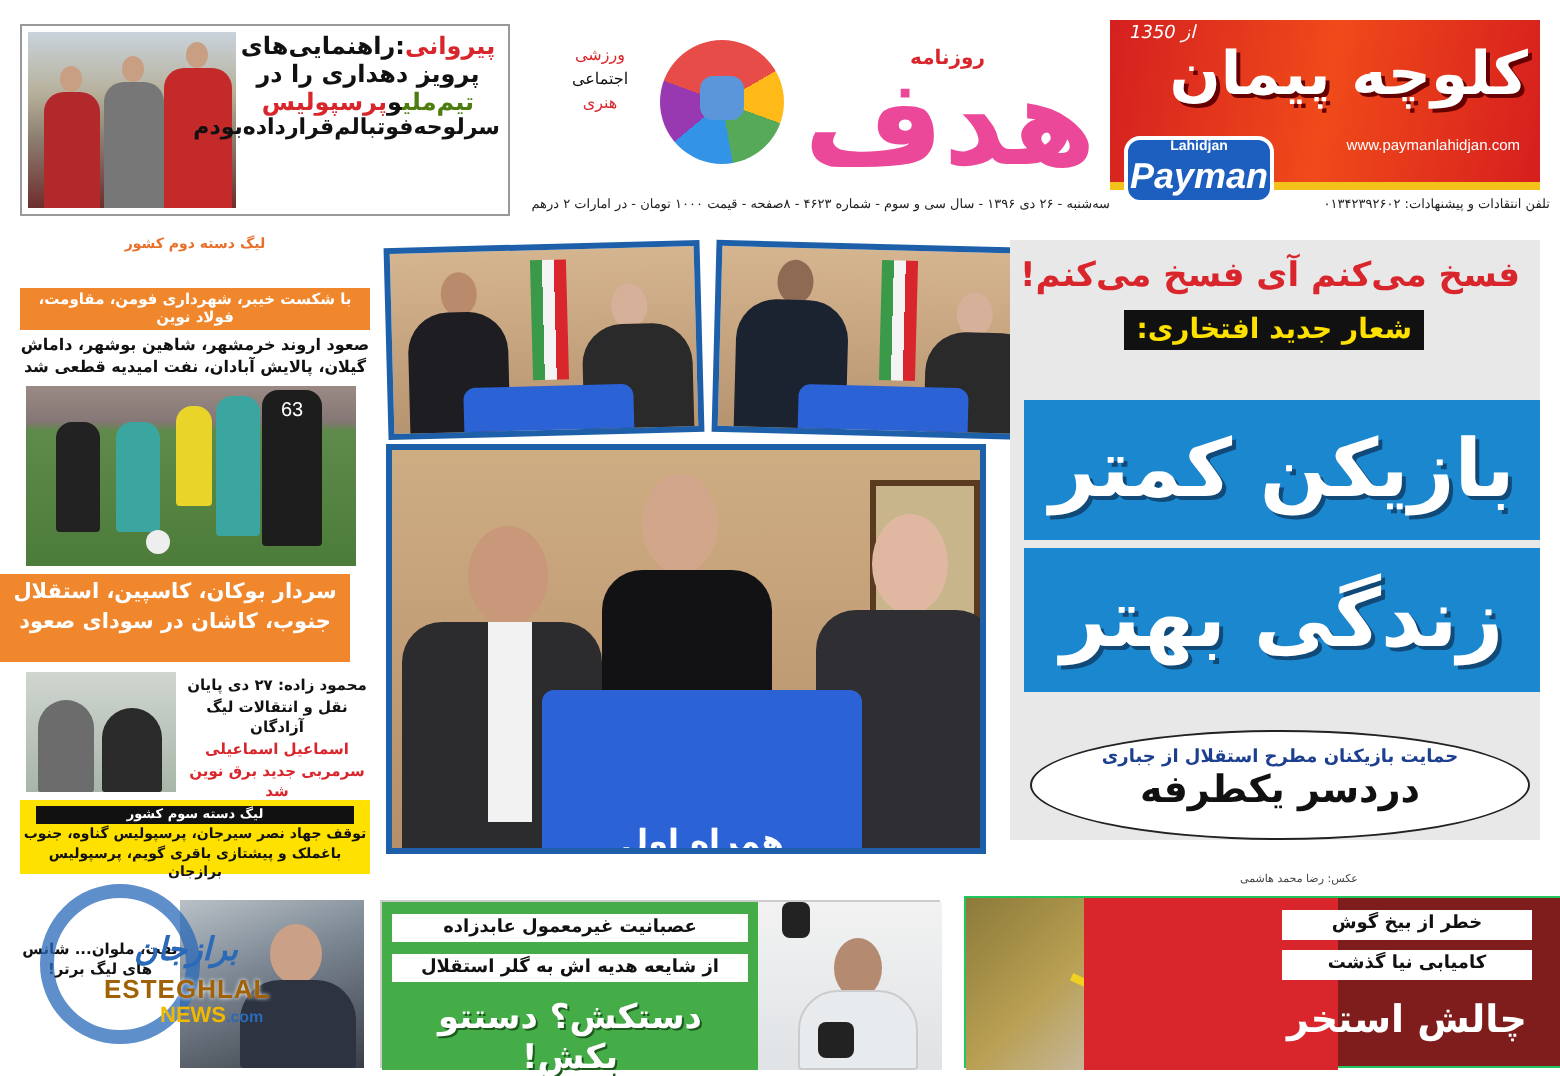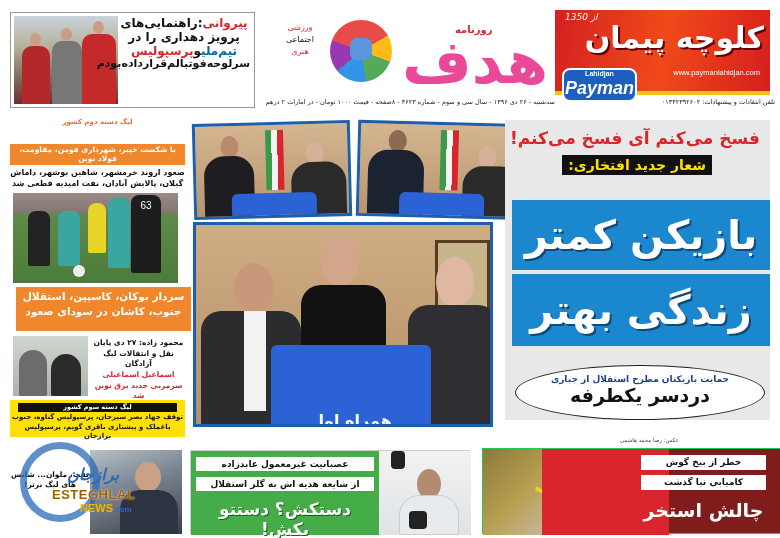--- a/index.html
+++ b/index.html
@@ -10,21 +10,21 @@
 
 
 #tl{left:10px;top:12px;width:245px;height:96px;border:1px solid #999;background:#fff}
 #tl .ph{left:3px;top:3px;width:104px;height:88px;background:linear-gradient(180deg,#c9d3dc 0%,#b6b09a 35%,#8d7f70 60%,#6d2d2d 100%)}
 #tl .p1{left:8px;top:30px;width:28px;height:58px;background:#b3282b;border-radius:10px 10px 0 0}
 #tl .p2{left:38px;top:25px;width:30px;height:63px;background:#777;border-radius:10px 10px 0 0}
 #tl .p3{left:68px;top:18px;width:34px;height:70px;background:#c42a2a;border-radius:10px 10px 0 0}
 #tl .hd{width:11px;height:13px;background:#c99f84;border-radius:50%;left:50%;margin-left:-6px;top:-13px}
 #tl .tx{right:4px;top:4px;width:132px;font-size:12px;color:#111}
 #tl .tx .red{color:#d8262c}
-#tl .tx .grn{color:#0369a1}
+#tl .tx .grn{color:#4d7c0f}
 
 
 #logo{left:275px;top:10px;width:275px;height:85px}
 #logo .ball{left:55px;top:10px;width:62px;height:62px;border-radius:50%;background:conic-gradient(#e53935 0 60deg,#ffb300 60deg 110deg,#43a047 110deg 170deg,#1e88e5 170deg 230deg,#8e24aa 230deg 290deg,#e53935 290deg 360deg);opacity:.9}
 #logo .ball::after{content:"";position:absolute;left:20px;top:18px;width:22px;height:22px;background:#4a8bd8;border-radius:30%}
 #logo .tag{left:0;top:12px;width:50px;font-size:8px;color:#d8262c;text-align:center;line-height:1.5}
 #logo .tag span{display:block}
 #logo .tag .b{color:#111}
 #logo .main{left:8px;top:22px;width:265px;font-size:60px;font-weight:bold;color:#ec4899;text-align:right;letter-spacing:-2px;line-height:1}
 #logo .rz{left:180px;top:14px;font-size:10px;color:#d8262c;font-weight:bold}
@@ -40,21 +40,21 @@
 #adlogo small{position:absolute;top:-1px;left:0;width:100%;font-size:7px;line-height:9px;font-style:normal}
 #adtel{left:640px;top:98px;width:135px;font-size:6.5px;color:#222;white-space:nowrap}
 
 
 #lc{left:10px;top:118px;width:175px}
 .kicker{font-size:7px;color:#e8702a;text-align:center}
 .orbar{background:#f0872c;color:#fff;font-size:7.5px;text-align:center;padding:2px 0;margin-top:18px}
 .lc-txt{font-size:8px;text-align:center;color:#111;margin-top:3px;line-height:1.35}
 #fbimg{left:13px;top:193px;width:165px;height:90px;background:linear-gradient(180deg,#9b8a84 0%,#847775 20%,#5e8a4a 25%,#4c7c3a 100%)}
 .fp{position:absolute;border-radius:8px 8px 2px 2px}
-#orbig{left:16px;top:287px;width:175px;height:44px;background:#f0872c;color:#fff;font-size:10.5px;text-align:center;line-height:1.4;padding-top:2px}
+#orbig{left:0;top:287px;width:175px;height:44px;background:#f0872c;color:#fff;font-size:10.5px;text-align:center;line-height:1.4;padding-top:2px}
 #mimg{left:13px;top:336px;width:75px;height:60px;background:linear-gradient(180deg,#cfd6d0 0%,#a9b5a8 100%)}
 #mtx1{left:92px;top:338px;width:93px;font-size:7.5px;color:#111;text-align:center;line-height:1.4}
 #mtx2{left:92px;top:370px;width:93px;font-size:7.5px;color:#d8262c;text-align:center;line-height:1.4}
 #ylw{left:10px;top:400px;width:175px;height:37px;background:#ffe100}
 #ylw .bk{margin:3px 8px 0;background:#111;color:#fff;font-size:6.5px;text-align:center;padding:1px 0}
 #ylw .tx{font-size:7px;color:#111;text-align:center;line-height:1.35;margin-top:1px}
 #lcimg2{left:90px;top:450px;width:92px;height:84px;background:linear-gradient(160deg,#b9c1c7 0%,#7d8894 40%,#3a3f47 100%)}
 #lctx3{left:10px;top:470px;width:80px;font-size:7.5px;color:#111;text-align:center;line-height:1.35}
 
 

